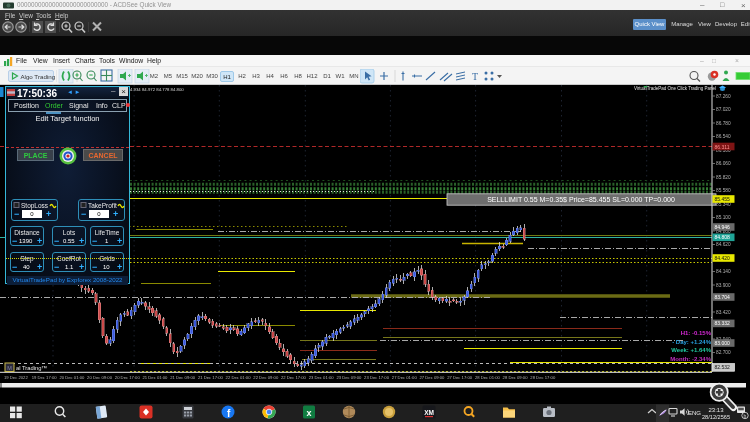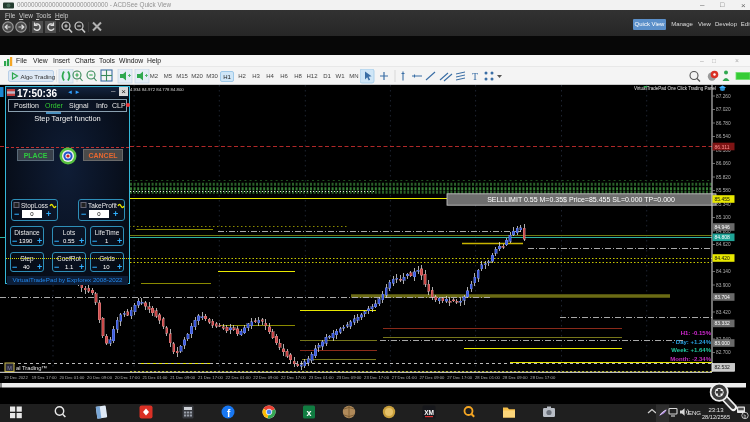--- a/index.html
+++ b/index.html
@@ -603,21 +603,21 @@
  </div>
  <div class="abs" style="left:2px;top:12px;width:119px;height:13px;border:1px solid #8aa0b0;color:#e8e8e8;font-size:7px">
   <span class="abs" style="left:5px;top:2px">Position</span>
   <span class="abs" style="left:36px;top:2px;color:#3c3">Order</span>
   <span class="abs" style="left:60px;top:2px">Signal</span>
   <span class="abs" style="left:87px;top:2px">Info</span>
   <span class="abs" style="left:103px;top:2px">CLP</span>
   <span class="abs" style="left:117px;top:3px;width:4px;height:4px;background:#e33;border-radius:50%"></span>
   <span class="abs" style="left:37px;top:11.5px;width:15px;height:2px;background:#4a90c0"></span>
  </div>
- <div class="abs" style="left:0;top:27px;width:123px;text-align:center;color:#f0f0f0;font-size:7.5px">Step Target function</div>
+ <div class="abs" style="left:0;top:27px;width:123px;text-align:center;color:#f0f0f0;font-size:7.5px">Edit Target function</div>
  <div class="abs" style="left:0;top:59.5px;width:123px;border-top:1.5px dashed #c03030"></div>
  <div class="abs" style="left:11px;top:62px;width:37px;height:12px;background:#38404a;border:1px solid #5a6a78;color:#2ecc40;font-size:7px;font-weight:bold;text-align:center;line-height:11px">PLACE</div>
  <div class="abs" style="left:77px;top:62px;width:40px;height:12px;background:#4a4a4a;border:1px solid #6a6a6a;color:#e86830;font-size:7px;font-weight:bold;text-align:center;line-height:11px">CANCEL</div>
  <svg class="abs" style="left:53px;top:60px" width="18" height="18">
   <circle cx="9" cy="9" r="8.5" fill="#57c040"></circle>
       <circle cx="9" cy="9" r="6" fill="#f0f0f0"></circle>
       <circle cx="9" cy="9" r="4.6" fill="#2255cc"></circle>
       <circle cx="9" cy="9" r="2.6" fill="#f0f0f0"></circle>
       <circle cx="9" cy="9" r="1.6" fill="#cc2222"></circle>
  </svg>

